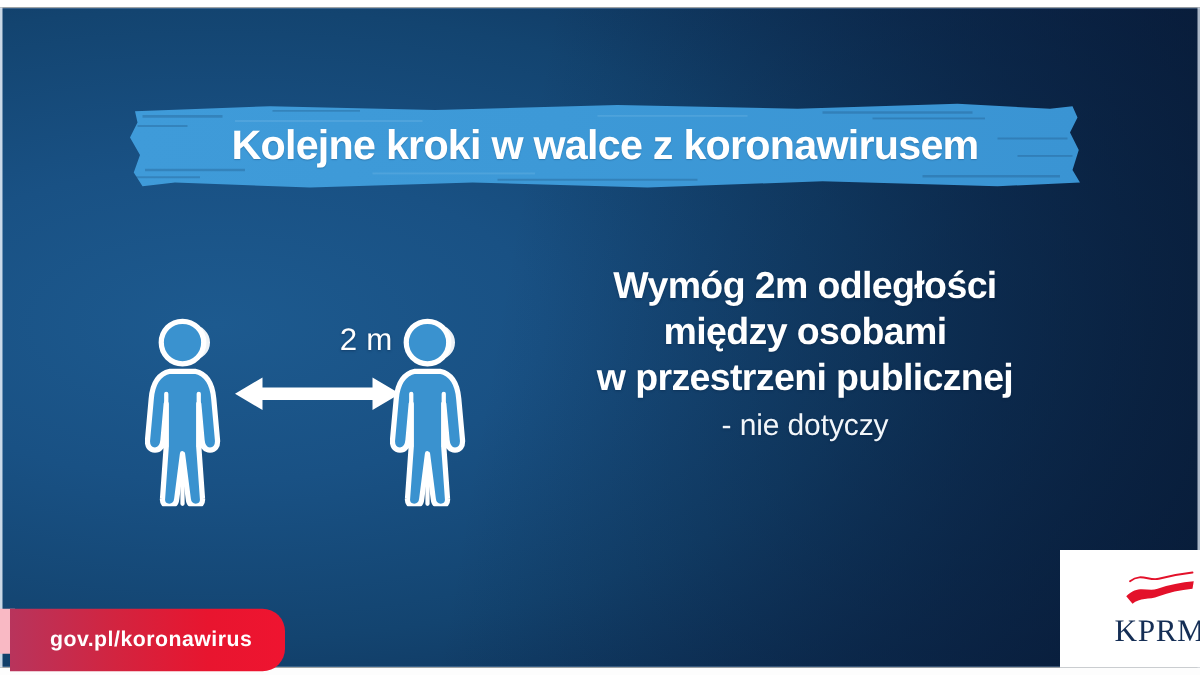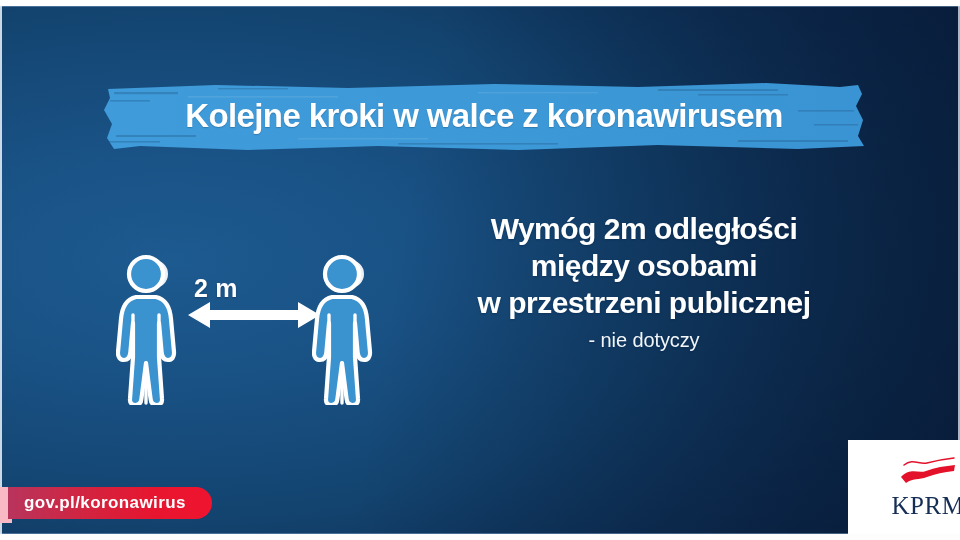--- a/index.html
+++ b/index.html
@@ -129,26 +129,26 @@
     width: 72px;
     height: 152px;
   }
   .figure.left  { left: 8px; }
   .figure.right { left: 204px; }
   .figure svg { display: block; width: 72px; height: 152px; }
 
   .dist-label {
     position: absolute;
     left: 86px;
-    top: 31px;
+    top: 15px;
     width: 120px;
-    text-align: left;
+    text-align: right;
     color: #ffffff;
     font-size: 25px;
-    font-weight: bold;
+    font-weight: normal;
     letter-spacing: 0.2px;
     text-shadow: 0 1px 2px rgba(8,34,66,0.45);
   }
   .arrow {
     position: absolute;
     left: 78px;
     top: 55px;
     width: 136px;
     height: 34px;
   }
@@ -166,21 +166,21 @@
     color: #ffffff;
     font-size: 30px;
     font-weight: bold;
     line-height: 37px;
     letter-spacing: -0.5px;
     white-space: nowrap;
     text-shadow: 0 1px 2px rgba(7,28,58,0.35);
   }
   .sub-line {
     color: #f2f6fa;
-    font-size: 20px;
+    font-size: 24px;
     font-weight: normal;
     line-height: 29px;
     letter-spacing: -0.1px;
     white-space: nowrap;
     text-shadow: 0 1px 2px rgba(7,28,58,0.3);
   }
   .sub-block { margin-top: 5px; }
 
   
   .url-edge {
@@ -188,22 +188,22 @@
     left: 0;
     top: 487px;
     width: 12px;
     height: 36px;
     background: #f9b9c4;
   }
   .url-pill {
     position: absolute;
     left: 8px;
     top: 487px;
-    height: 32px;
-    padding: 0 26px 0 16px;
+    height: 50px;
+    padding: 0 26px 0 32px;
     display: flex;
     align-items: center;
     border-radius: 0 18px 18px 0;
     background: linear-gradient(90deg, #b8345c 0%, #d22440 38%, #e8152f 72%, #ef1430 100%);
   }
   .url-text {
     color: #ffffff;
     font-size: 17px;
     font-weight: bold;
     letter-spacing: 0.4px;

